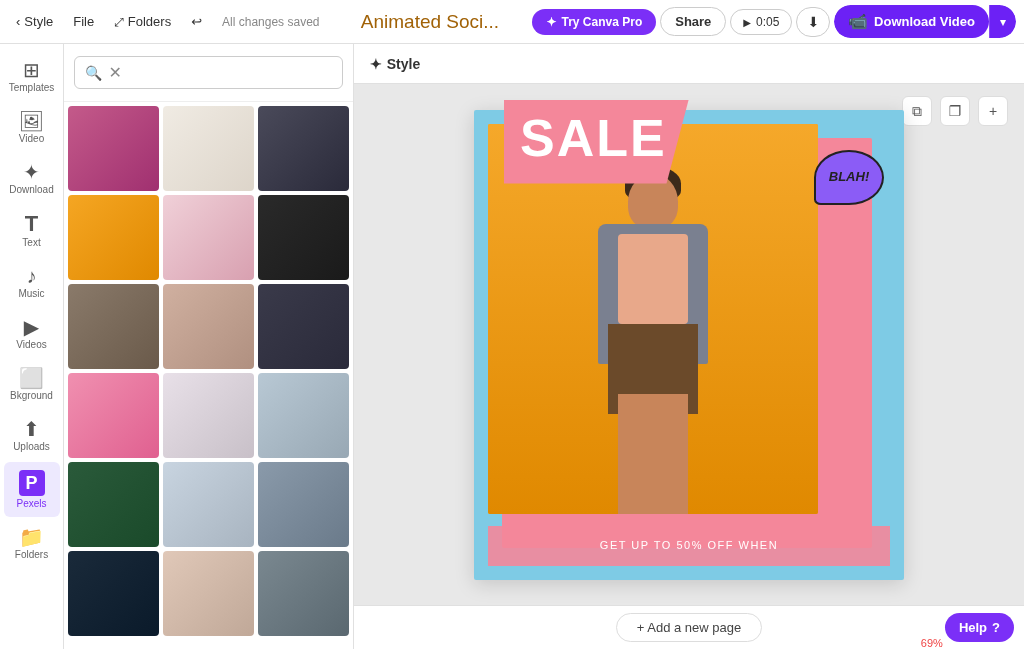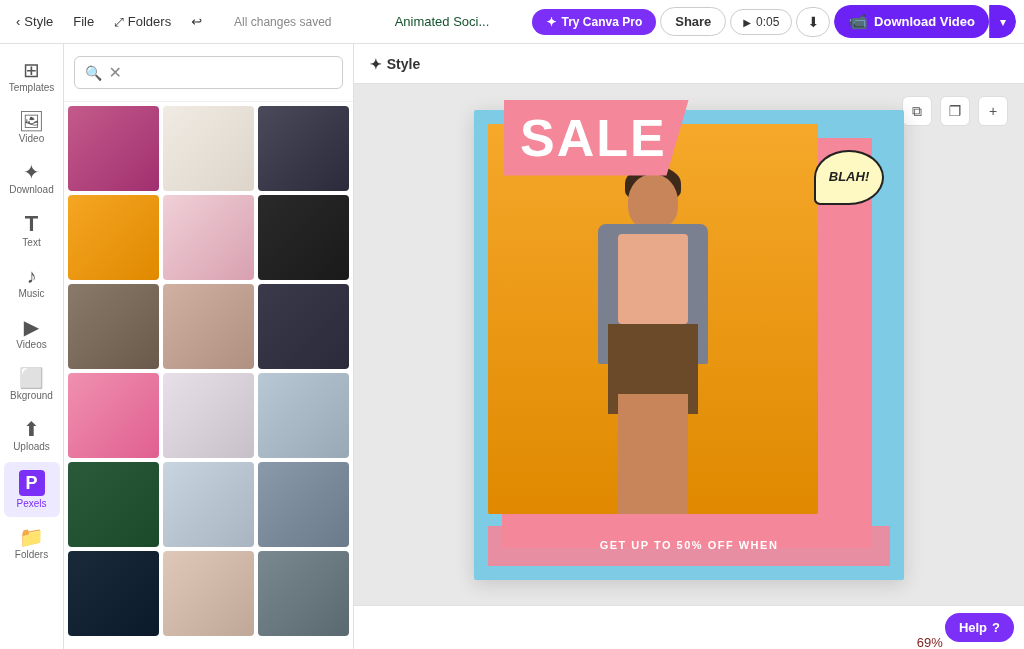--- a/index.html
+++ b/index.html
@@ -18,22 +18,22 @@
       z-index: 10;
     }
     .nav-btn {
       display: flex; align-items: center; gap: 4px;
       padding: 4px 8px; border-radius: 4px; cursor: pointer;
       font-size: 13px; font-weight: 500; border: none; background: transparent;
       color: #333;
     }
     .nav-btn-home { color: #333; }
     .nav-spacer { flex: 1; }
-    .status-text { font-size: 12px; color: #888; margin: 0 20px; }
-    .project-title { font-size: 13px; color: #14532d; margin: 0 8px; }
+    .status-text { font-size: 12px; color: #888; margin: 0 8px; }
+    .project-title { font-size: 19px; color: #a16207; margin: 0 8px; }
     .try-canva-btn {
       background: #7b2ff7; color: #fff; border: none; border-radius: 20px;
       padding: 6px 14px; font-size: 12px; font-weight: 600; cursor: pointer;
       display: flex; align-items: center; gap: 5px;
     }
     .share-btn {
       background: #fff; color: #333; border: 1px solid #ccc; border-radius: 20px;
       padding: 6px 14px; font-size: 13px; font-weight: 600; cursor: pointer;
     }
     .play-btn {
@@ -279,55 +279,55 @@
       bottom: 0; left: 50%; transform: translateX(-50%);
       width: 70px; height: 120px;
       background: #c8855a;
     }
 
     
     .sale-text {
       position: absolute;
       top: -10px; left: 30px;
       background: #f4879a;
-      padding: 8px 22px 8px 16px;
+      padding: 8px 22px 16px 16px;
       clip-path: polygon(0 0, 100% 0, 88% 100%, 0 100%);
       z-index: 10;
     }
     .sale-text span {
       font-size: 52px; font-weight: 900; color: #fff;
       letter-spacing: 2px; font-family: Impact, Arial Black, sans-serif;
     }
 
     
     .speech-bubble {
       position: absolute;
       top: 40px; right: 20px;
-      background: #fef9c3;
+      background: #8b5cf6;
       border: 2.5px solid #222;
       border-radius: 50% 50% 50% 10%;
       width: 70px; height: 55px;
       display: flex; align-items: center; justify-content: center;
       z-index: 10;
     }
     .speech-bubble span {
       font-size: 13px; font-weight: 800; color: #222; text-align: center;
       line-height: 1.1; font-style: italic;
     }
 
     
     .bottom-strip {
       position: absolute;
       bottom: 14px; left: 14px; right: 14px;
       background: rgba(244, 135, 154, 0.9);
       padding: 12px 16px;
       z-index: 10;
     }
     .bottom-strip span {
-      font-size: 11px; font-weight: 700; color: #fff;
+      font-size: 11px; font-weight: 400; color: #fff;
       letter-spacing: 1.5px; text-transform: uppercase;
       line-height: 1.4; display: block; text-align: center;
     }
 
     
     .bottom-bar {
       background: #fff;
       border-top: 1px solid #e0e0e0;
       height: 44px;
       display: flex;
@@ -339,21 +339,21 @@
     }
     .add-page-btn {
       background: #fff; border: 1px solid #ddd; border-radius: 20px;
       padding: 6px 20px; font-size: 13px; color: #444; cursor: pointer;
       display: flex; align-items: center; gap: 6px;
     }
     .zoom-controls {
       position: absolute; right: 60px;
       display: flex; align-items: center; gap: 4px;
     }
-    .zoom-text { font-size: 13px; color: #7f1d1d; margin-top: 30px; }
+    .zoom-text { font-size: 11px; color: #ef4444; margin-top: 30px; }
     .zoom-expand-btn {
       background: transparent; border: none; cursor: pointer;
       font-size: 14px; color: #555; padding: 3px;
     }
     .help-btn {
       position: absolute; right: 10px;
       background: #7b2ff7; color: #fff; border: none; border-radius: 20px;
       padding: 7px 14px; font-size: 13px; font-weight: 600; cursor: pointer;
       display: flex; align-items: center; gap: 5px;
     }
@@ -577,20 +577,23 @@
         </div>
 
         <div class="bottom-strip">
           <span>GET UP TO 50% OFF WHEN</span>
         </div>
 
       </div>
     </div>
 
     <div class="bottom-bar">
+      <button class="add-page-btn">
+        <span>+ Add a new page</span>
+      </button>
       <div class="zoom-controls">
         <span class="zoom-text">69%</span>
         <button class="zoom-expand-btn">
           <span>⤢</span>
         </button>
       </div>
       <button class="help-btn">
         <span>Help</span>
         <span style="font-weight:700;">?</span>
       </button>

